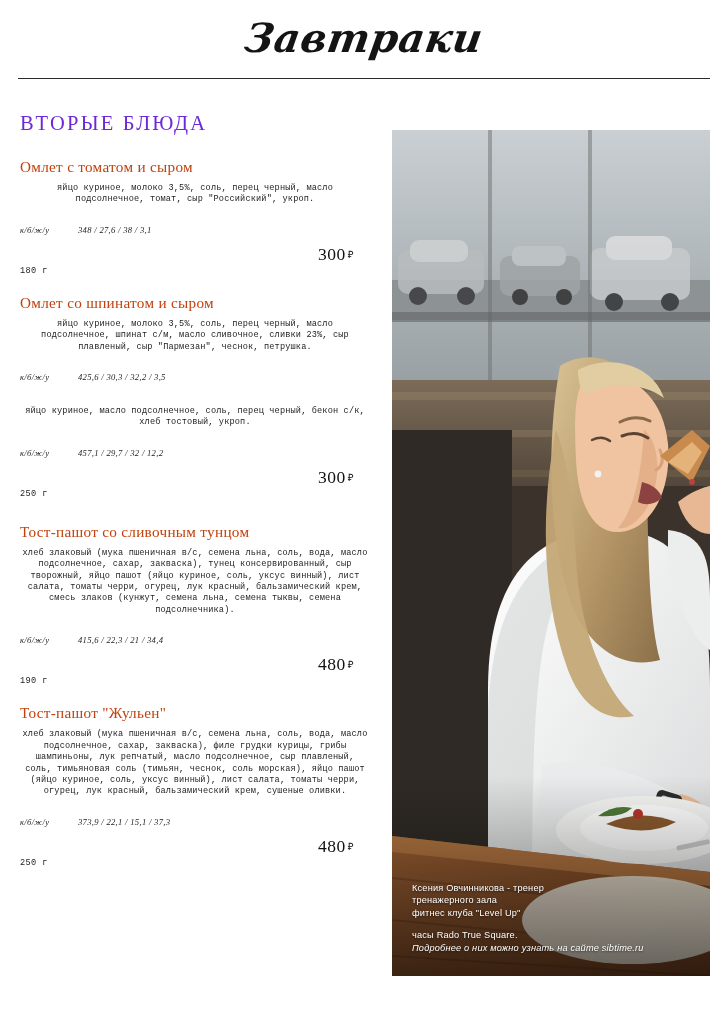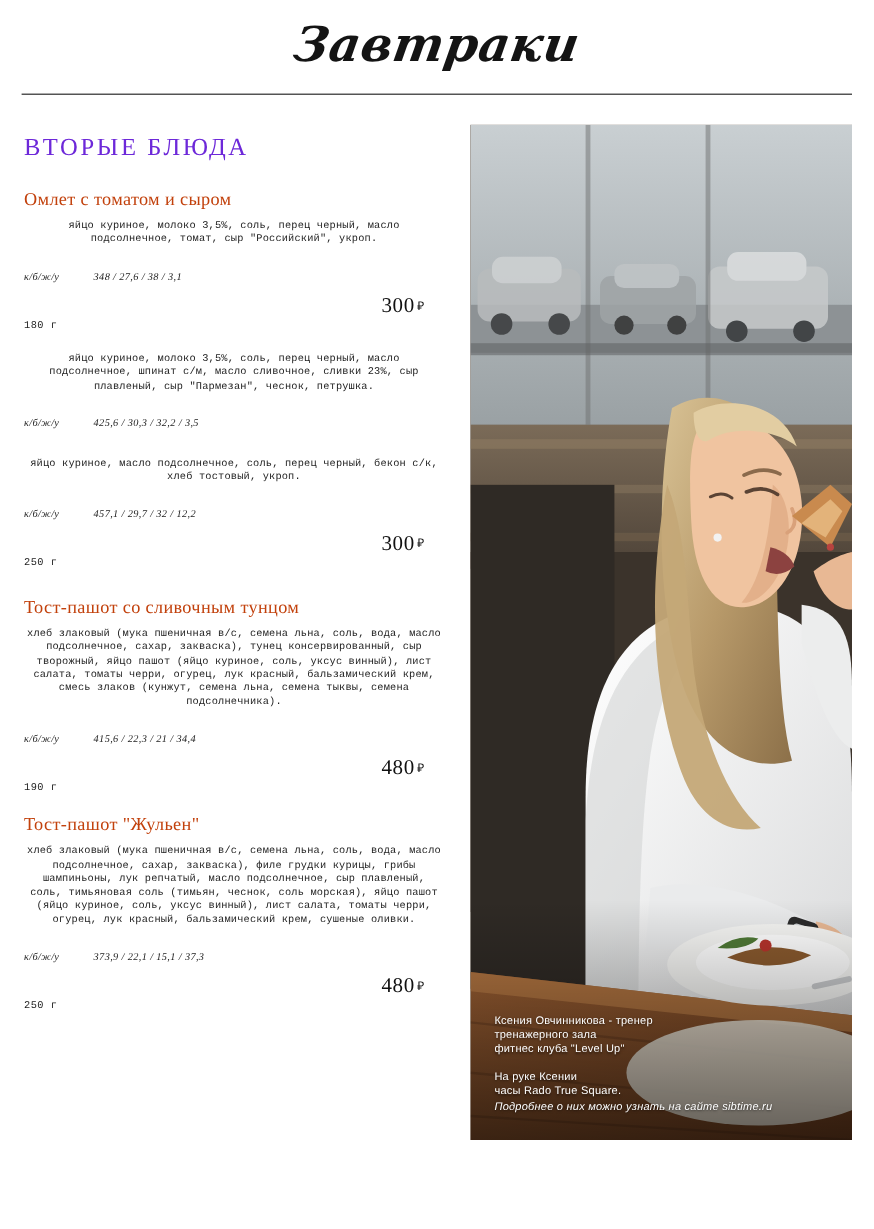--- a/index.html
+++ b/index.html
@@ -116,21 +116,21 @@
     margin-left: 2px;
   }
 
   
   .gap-lg { margin-bottom: 30px; }
   .gap-md { margin-bottom: 24px; }
 
   
   .photo {
     position: absolute;
-    left: 392px; top: 104px;
+    left: 392px; top: 130px;
     width: 318px; height: 846px;
     overflow: hidden;
     background: #6b6156;
   }
   .ph-svg { position: absolute; left: 0; top: 0; }
   .photo-caption {
     position: absolute;
     left: 20px; bottom: 22px;
     width: 278px;
     color: #ffffff;
@@ -164,20 +164,21 @@
         <span class="kbju-label">к/б/ж/у</span>
         <span>348 / 27,6 / 38 / 3,1</span>
       </div>
       <div class="row-bottom">
         <div class="weight">180 г</div>
         <div class="price"><span>300</span><span class="cur">₽</span></div>
       </div>
     </div>
 
     <div class="item gap-md">
+      <div class="item-name">Омлет со шпинатом и сыром</div>
       <div class="item-desc">яйцо куриное, молоко 3,5%, соль, перец черный, масло подсолнечное, шпинат с/м, масло сливочное, сливки 23%, сыр плавленый, сыр "Пармезан", чеснок, петрушка.</div>
       <div class="kbju">
         <span class="kbju-label">к/б/ж/у</span>
         <span>425,6 / 30,3 / 32,2 / 3,5</span>
       </div>
     </div>
 
     <div class="item gap-lg">
       <div class="item-desc">яйцо куриное, масло подсолнечное, соль, перец черный, бекон с/к, хлеб тостовый, укроп.</div>
       <div class="kbju">
@@ -351,20 +352,19 @@
       <rect x="0" y="646" width="318" height="200" fill="url(#darkbot)"></rect>
     </svg>
 
     <div class="photo-caption">
       <div class="blk">
         <div>Ксения Овчинникова - тренер</div>
         <div>тренажерного зала</div>
         <div>фитнес клуба "Level Up"</div>
       </div>
       <div>
-        <div>На руке Ксении</div>
         <div>часы Rado True Square.</div>
         <div class="ital">Подробнее о них можно узнать на сайте sibtime.ru</div>
       </div>
     </div>
   </div>
 
 </div>
 
 </body></html>

